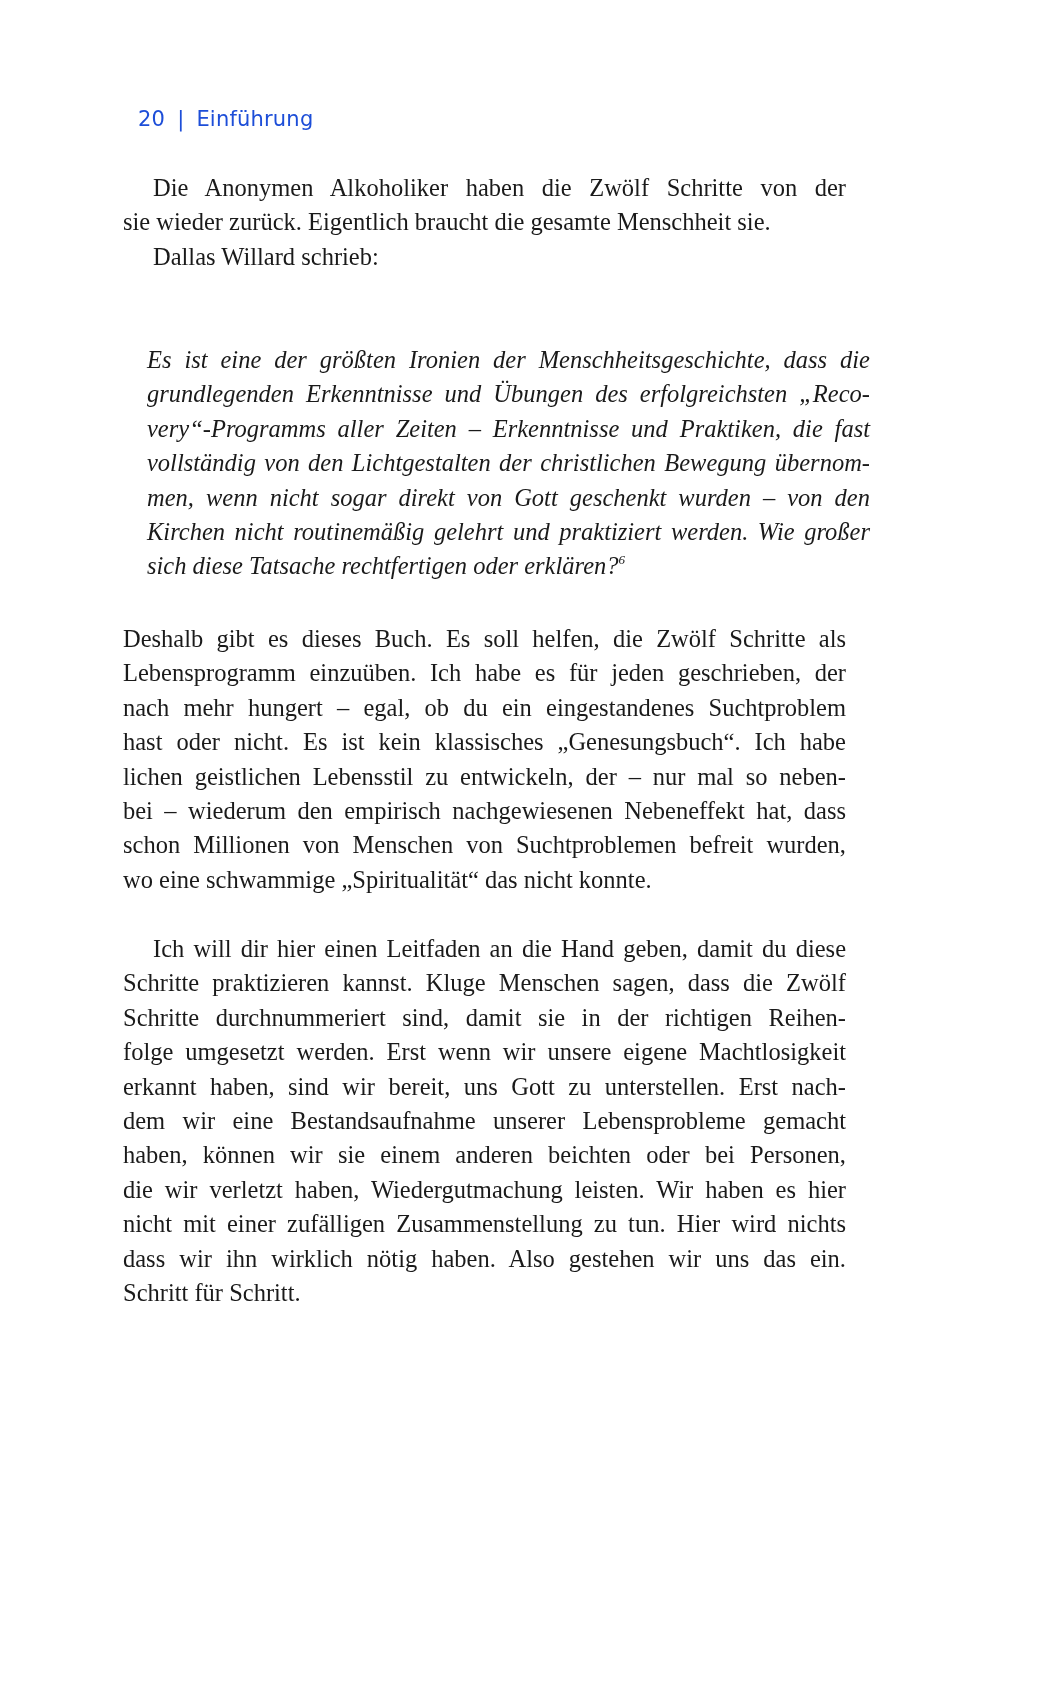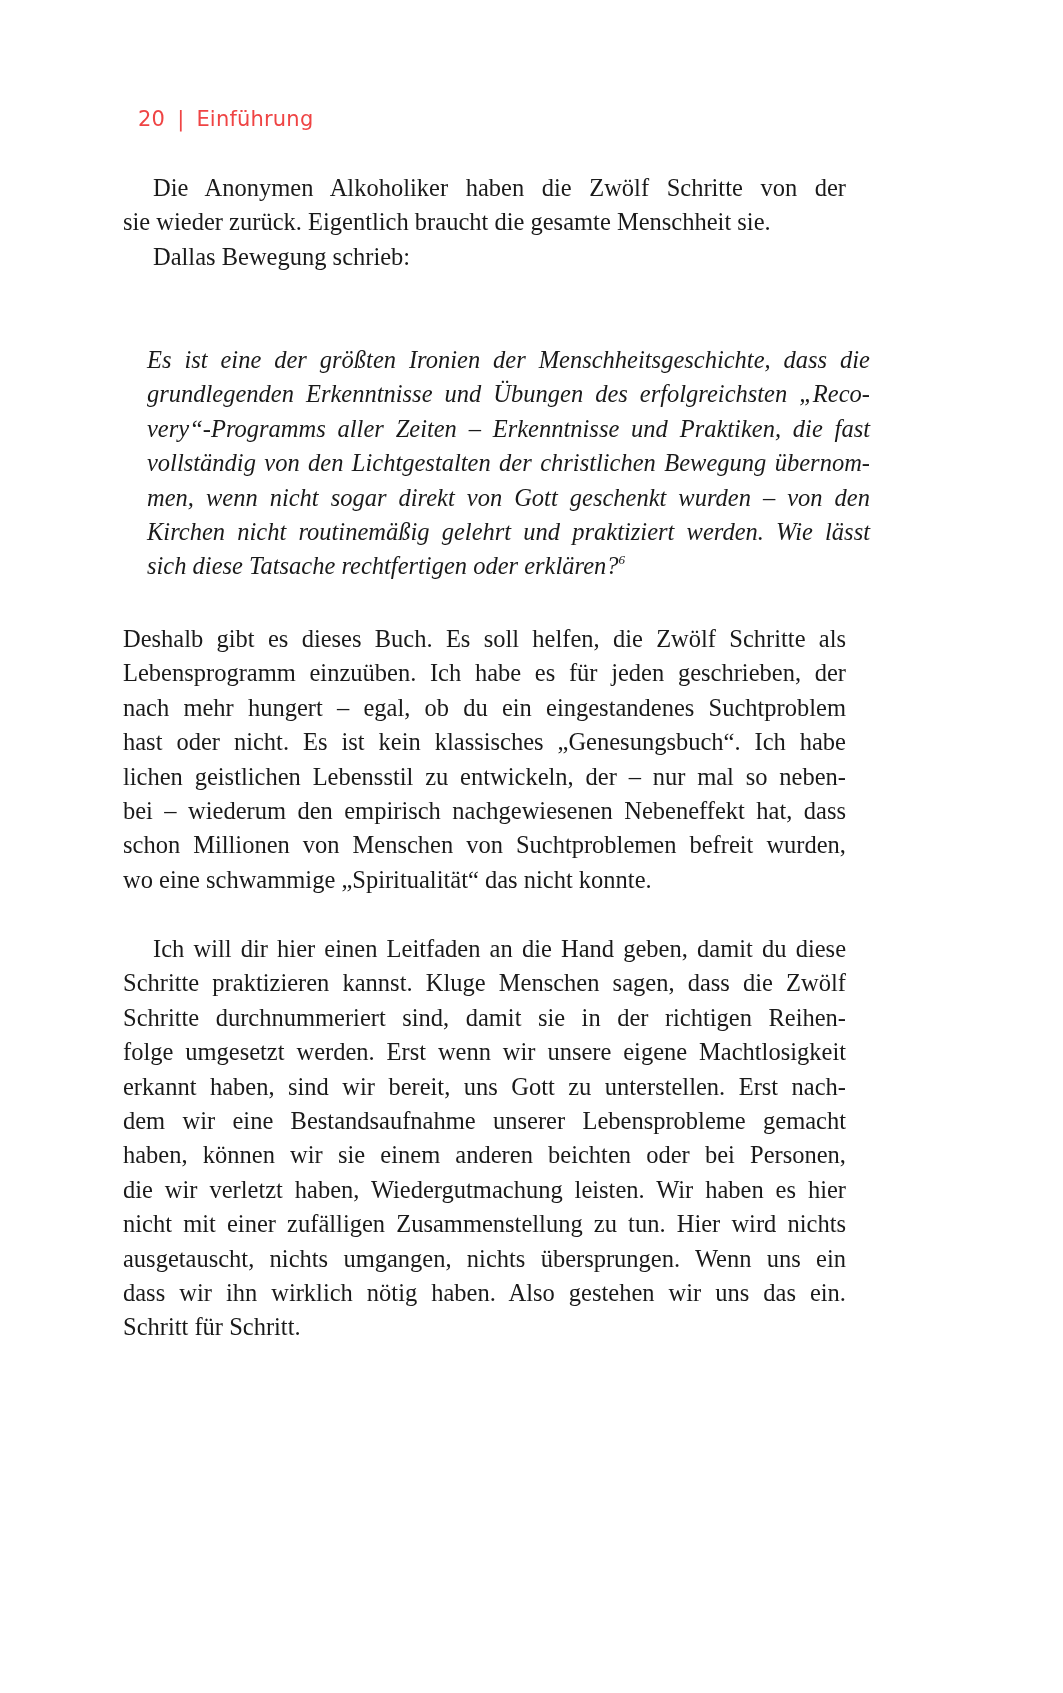--- a/index.html
+++ b/index.html
@@ -1,21 +1,21 @@
 <!DOCTYPE html>
 <html><head>
   <meta charset="utf-8">
   <style>
     html, body { margin: 0; padding: 0; background: #ffffff; }
     body { width: 1063px; height: 1693px; position: relative; overflow: hidden; }
     .page { position: absolute; left: 0; top: 0; width: 1063px; height: 1693px; background: #fff; }
     .running-head {
       position: absolute; left: 138px; top: 104px;
       font-family: "DejaVu Sans", "Liberation Sans", sans-serif;
-      font-size: 21px; color: #ef4444; letter-spacing: 0.2px;
+      font-size: 21px; color: #1d4ed8; letter-spacing: 0.2px;
       line-height: 30px; white-space: pre; text-align: right;
     }
     .running-head .sep { margin: 0 12px; }
     .body-block {
       position: absolute; left: 123px; width: 723px;
       font-family: "Liberation Serif", "DejaVu Serif", serif;
       font-size: 24.5px; color: #1a1a1a;
     }
     .line {
       display: block; height: 34.4px; line-height: 34.4px;
@@ -30,30 +30,30 @@
 </head>
 <body>
 
 <div class="page">
 
   <div class="running-head"><span>20</span><span class="sep">|</span><span>Einführung</span></div>
 
   <div class="body-block" style="top:171px;">
     <span class="line indent">Die Anonymen Alkoholiker haben die Zwölf Schritte von der</span>
     <span class="line last">sie wieder zurück. Eigentlich braucht die gesamte Menschheit sie.</span>
-    <span class="line indent last">Dallas Bewegung schrieb:</span>
+    <span class="line indent last">Dallas Willard schrieb:</span>
   </div>
 
   <div class="body-block quote" style="top:343px;margin-left:24px;">
     <span class="line">Es ist eine der größten Ironien der Menschheitsgeschichte, dass die</span>
     <span class="line">grundlegenden Erkenntnisse und Übungen des erfolgreichsten „Reco-</span>
     <span class="line">very“-Programms aller Zeiten – Erkenntnisse und Praktiken, die fast</span>
     <span class="line">vollständig von den Lichtgestalten der christlichen Bewegung übernom-</span>
     <span class="line">men, wenn nicht sogar direkt von Gott geschenkt wurden – von den</span>
-    <span class="line">Kirchen nicht routinemäßig gelehrt und praktiziert werden. Wie lässt</span>
+    <span class="line">Kirchen nicht routinemäßig gelehrt und praktiziert werden. Wie großer</span>
     <span class="line last"><span>sich diese Tatsache rechtfertigen oder erklären?</span><sup>6</sup></span>
   </div>
 
   <div class="body-block" style="top:622px;">
     <span class="line">Deshalb gibt es dieses Buch. Es soll helfen, die Zwölf Schritte als</span>
     <span class="line">Lebensprogramm einzuüben. Ich habe es für jeden geschrieben, der</span>
     <span class="line">nach mehr hungert – egal, ob du ein eingestandenes Suchtproblem</span>
     <span class="line">hast oder nicht. Es ist kein klassisches „Genesungsbuch“. Ich habe</span>
     <span class="line">lichen geistlichen Lebensstil zu entwickeln, der – nur mal so neben-</span>
     <span class="line">bei – wiederum den empirisch nachgewiesenen Nebeneffekt hat, dass</span>
@@ -64,18 +64,17 @@
   <div class="body-block" style="top:932px;">
     <span class="line indent">Ich will dir hier einen Leitfaden an die Hand geben, damit du diese</span>
     <span class="line">Schritte praktizieren kannst. Kluge Menschen sagen, dass die Zwölf</span>
     <span class="line">Schritte durchnummeriert sind, damit sie in der richtigen Reihen-</span>
     <span class="line">folge umgesetzt werden. Erst wenn wir unsere eigene Machtlosigkeit</span>
     <span class="line">erkannt haben, sind wir bereit, uns Gott zu unterstellen. Erst nach-</span>
     <span class="line">dem wir eine Bestandsaufnahme unserer Lebensprobleme gemacht</span>
     <span class="line">haben, können wir sie einem anderen beichten oder bei Personen,</span>
     <span class="line">die wir verletzt haben, Wiedergutmachung leisten. Wir haben es hier</span>
     <span class="line">nicht mit einer zufälligen Zusammenstellung zu tun. Hier wird nichts</span>
-    <span class="line">ausgetauscht, nichts umgangen, nichts übersprungen. Wenn uns ein</span>
     <span class="line">dass wir ihn wirklich nötig haben. Also gestehen wir uns das ein.</span>
     <span class="line last">Schritt für Schritt.</span>
   </div>
 
 </div>
 
 </body></html>

